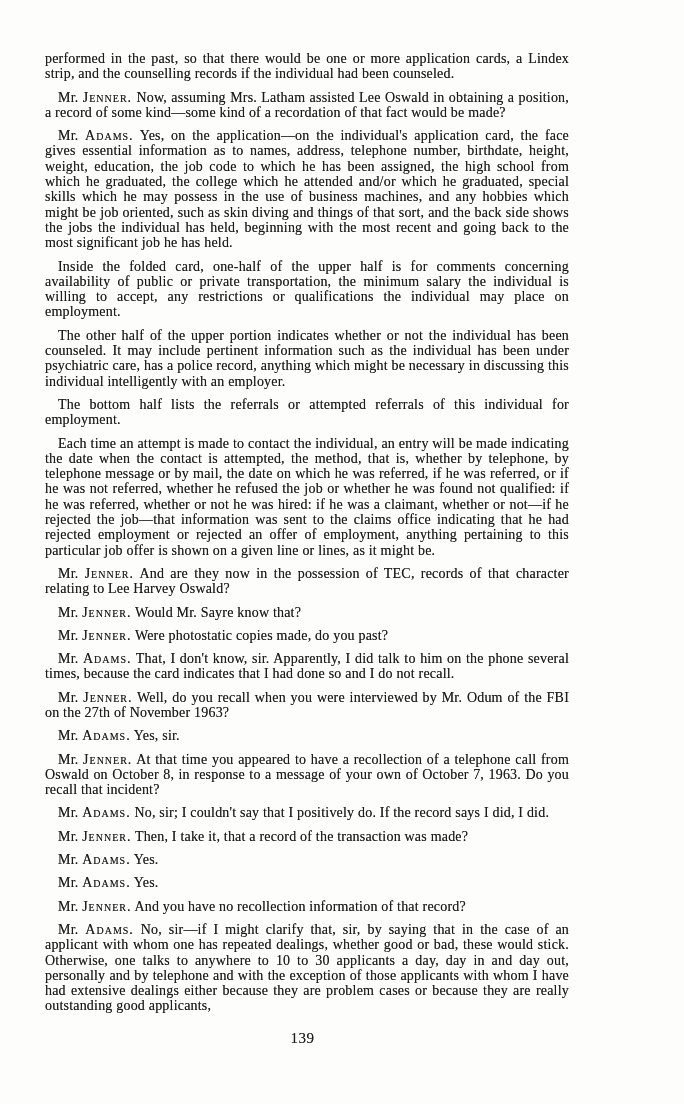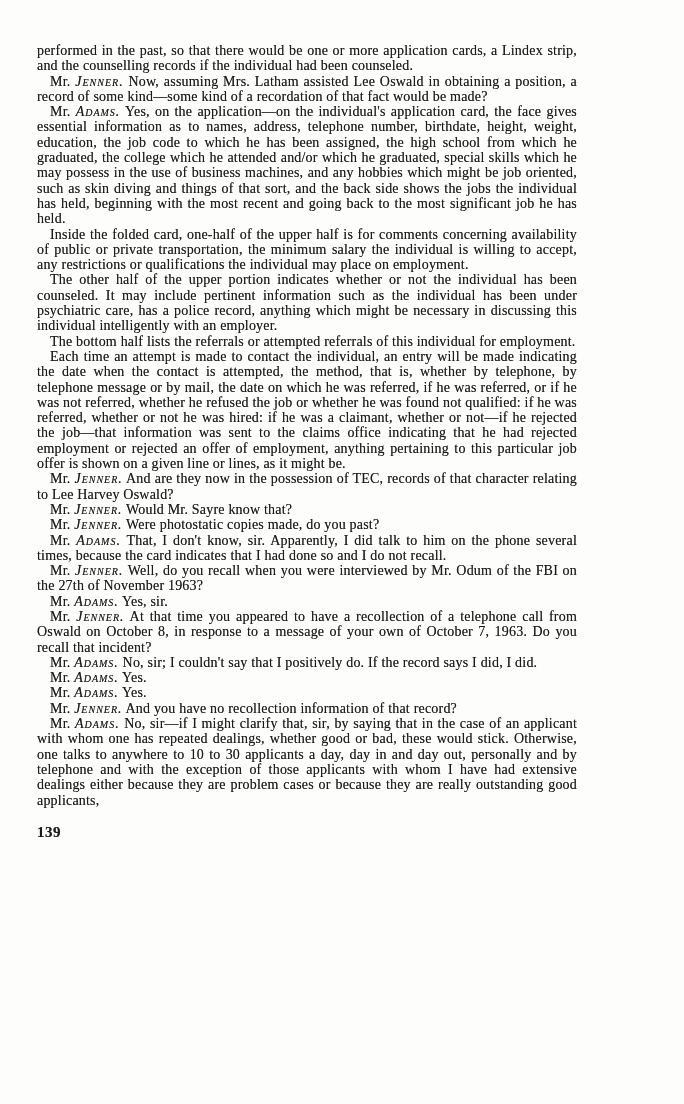--- a/index.html
+++ b/index.html
@@ -11,40 +11,39 @@
     font-family: "Liberation Serif", "DejaVu Serif", serif;
     color: #1c1c1c;
   }
   .page {
     box-sizing: border-box;
     width: 684px;
     height: 1104px;
     padding: 43px 107px 0 37px;
   }
   .para {
-    margin: 0;
+    margin: 8px;
     font-size: 14px;
     line-height: 15.3px;
     text-align: justify;
     text-indent: 13px;
     letter-spacing: 0.2px;
     text-shadow: 0 0 0.45px rgba(20,20,20,0.6);
   }
   .para.cont { text-indent: 0; }
   .scn {
     font-variant: small-caps;
     letter-spacing: 1px;
-    font-style: italic;
   }
   .pageno {
     margin: 16px 0 0 0;
-    text-align: left;
+    text-align: center;
     padding-right: 9px;
     font-size: 15px;
-    font-weight: bold;
+    font-weight: normal;
     letter-spacing: 0.5px;
     text-shadow: 0 0 0.45px rgba(20,20,20,0.6);
   }
 </style>
 </head>
 <body>
 
 <div class="page">
   <div>
       <p class="para cont">
@@ -117,20 +116,25 @@
     <span class="scn">Jenner.</span>
     <span class="txt">At that time you appeared to have a recollection of a telephone call from Oswald on October 8, in response to a message of your own of October 7, 1963. Do you recall that incident?</span>
   </p>
       <p class="para">
     <span class="pfx">Mr.</span>
     <span class="scn">Adams.</span>
     <span class="txt">No, sir; I couldn't say that I positively do. If the record says I did, I did.</span>
   </p>
       <p class="para">
     <span class="pfx">Mr.</span>
+    <span class="scn">Jenner.</span>
+    <span class="txt">Then, I take it, that a record of the transaction was made?</span>
+  </p>
+      <p class="para">
+    <span class="pfx">Mr.</span>
     <span class="scn">Adams.</span>
     <span class="txt">Yes.</span>
   </p>
       <p class="para">
     <span class="pfx">Mr.</span>
     <span class="scn">Adams.</span>
     <span class="txt">Yes.</span>
   </p>
       <p class="para">
     <span class="pfx">Mr.</span>

